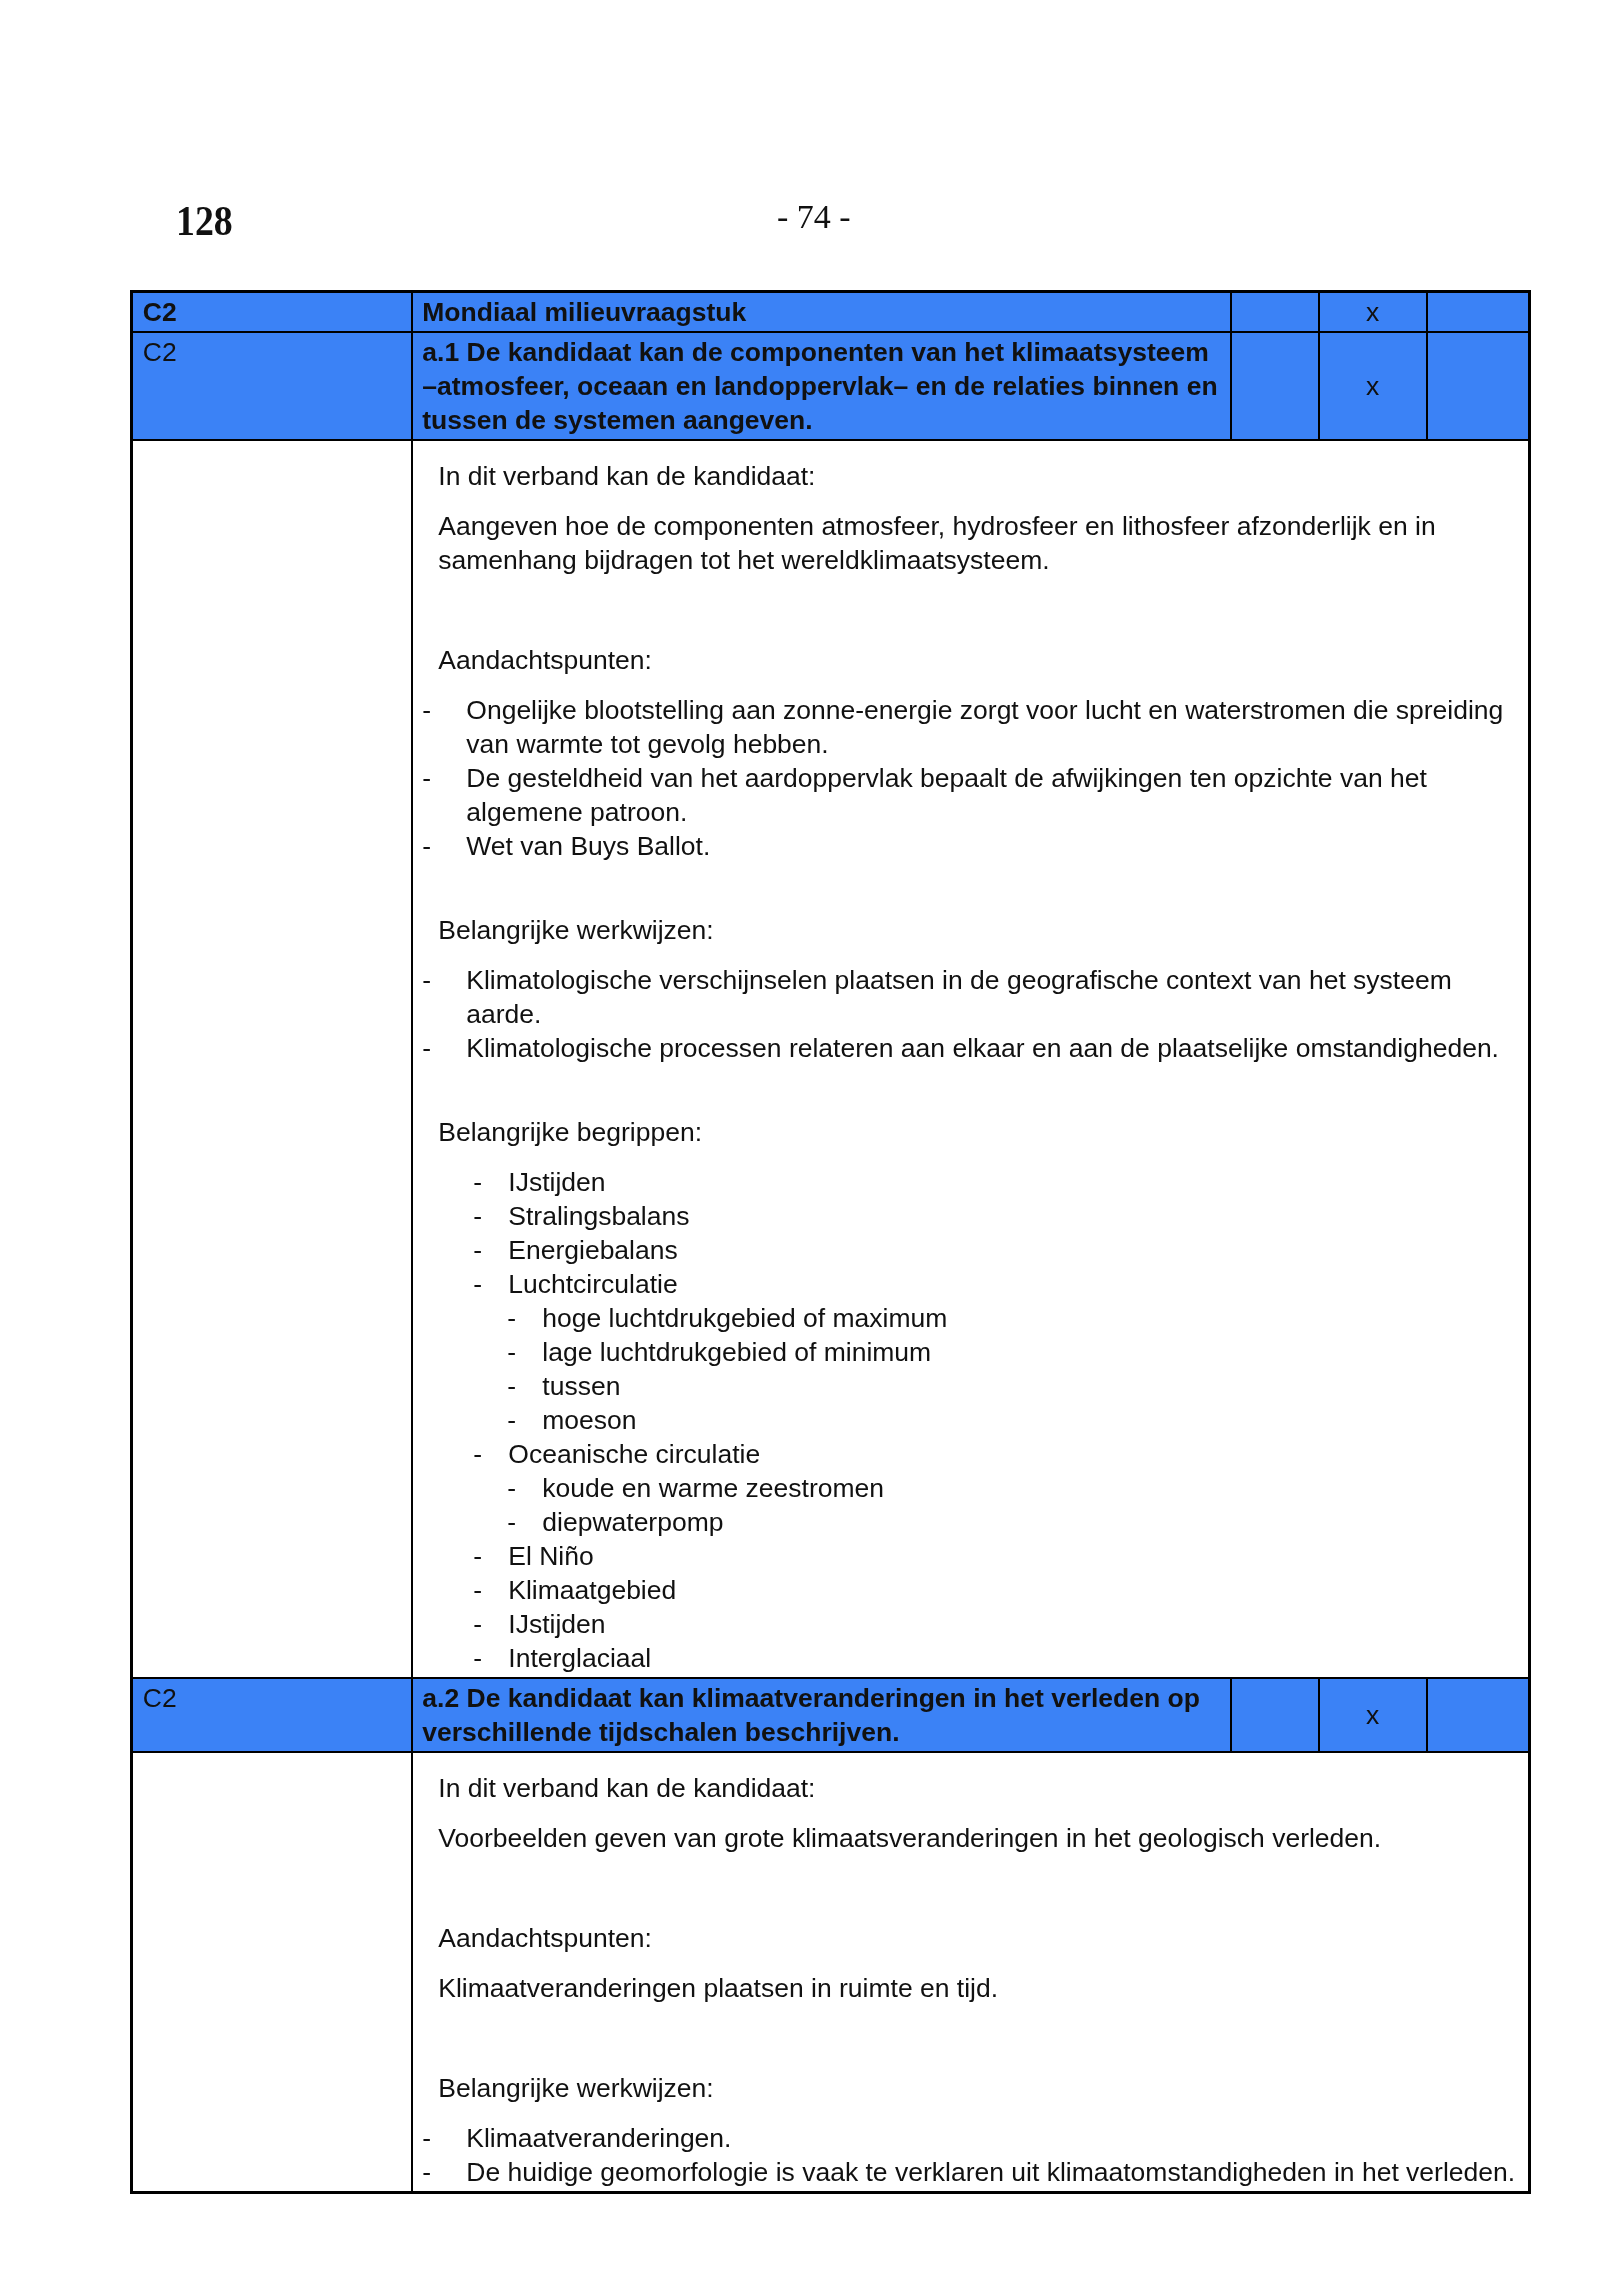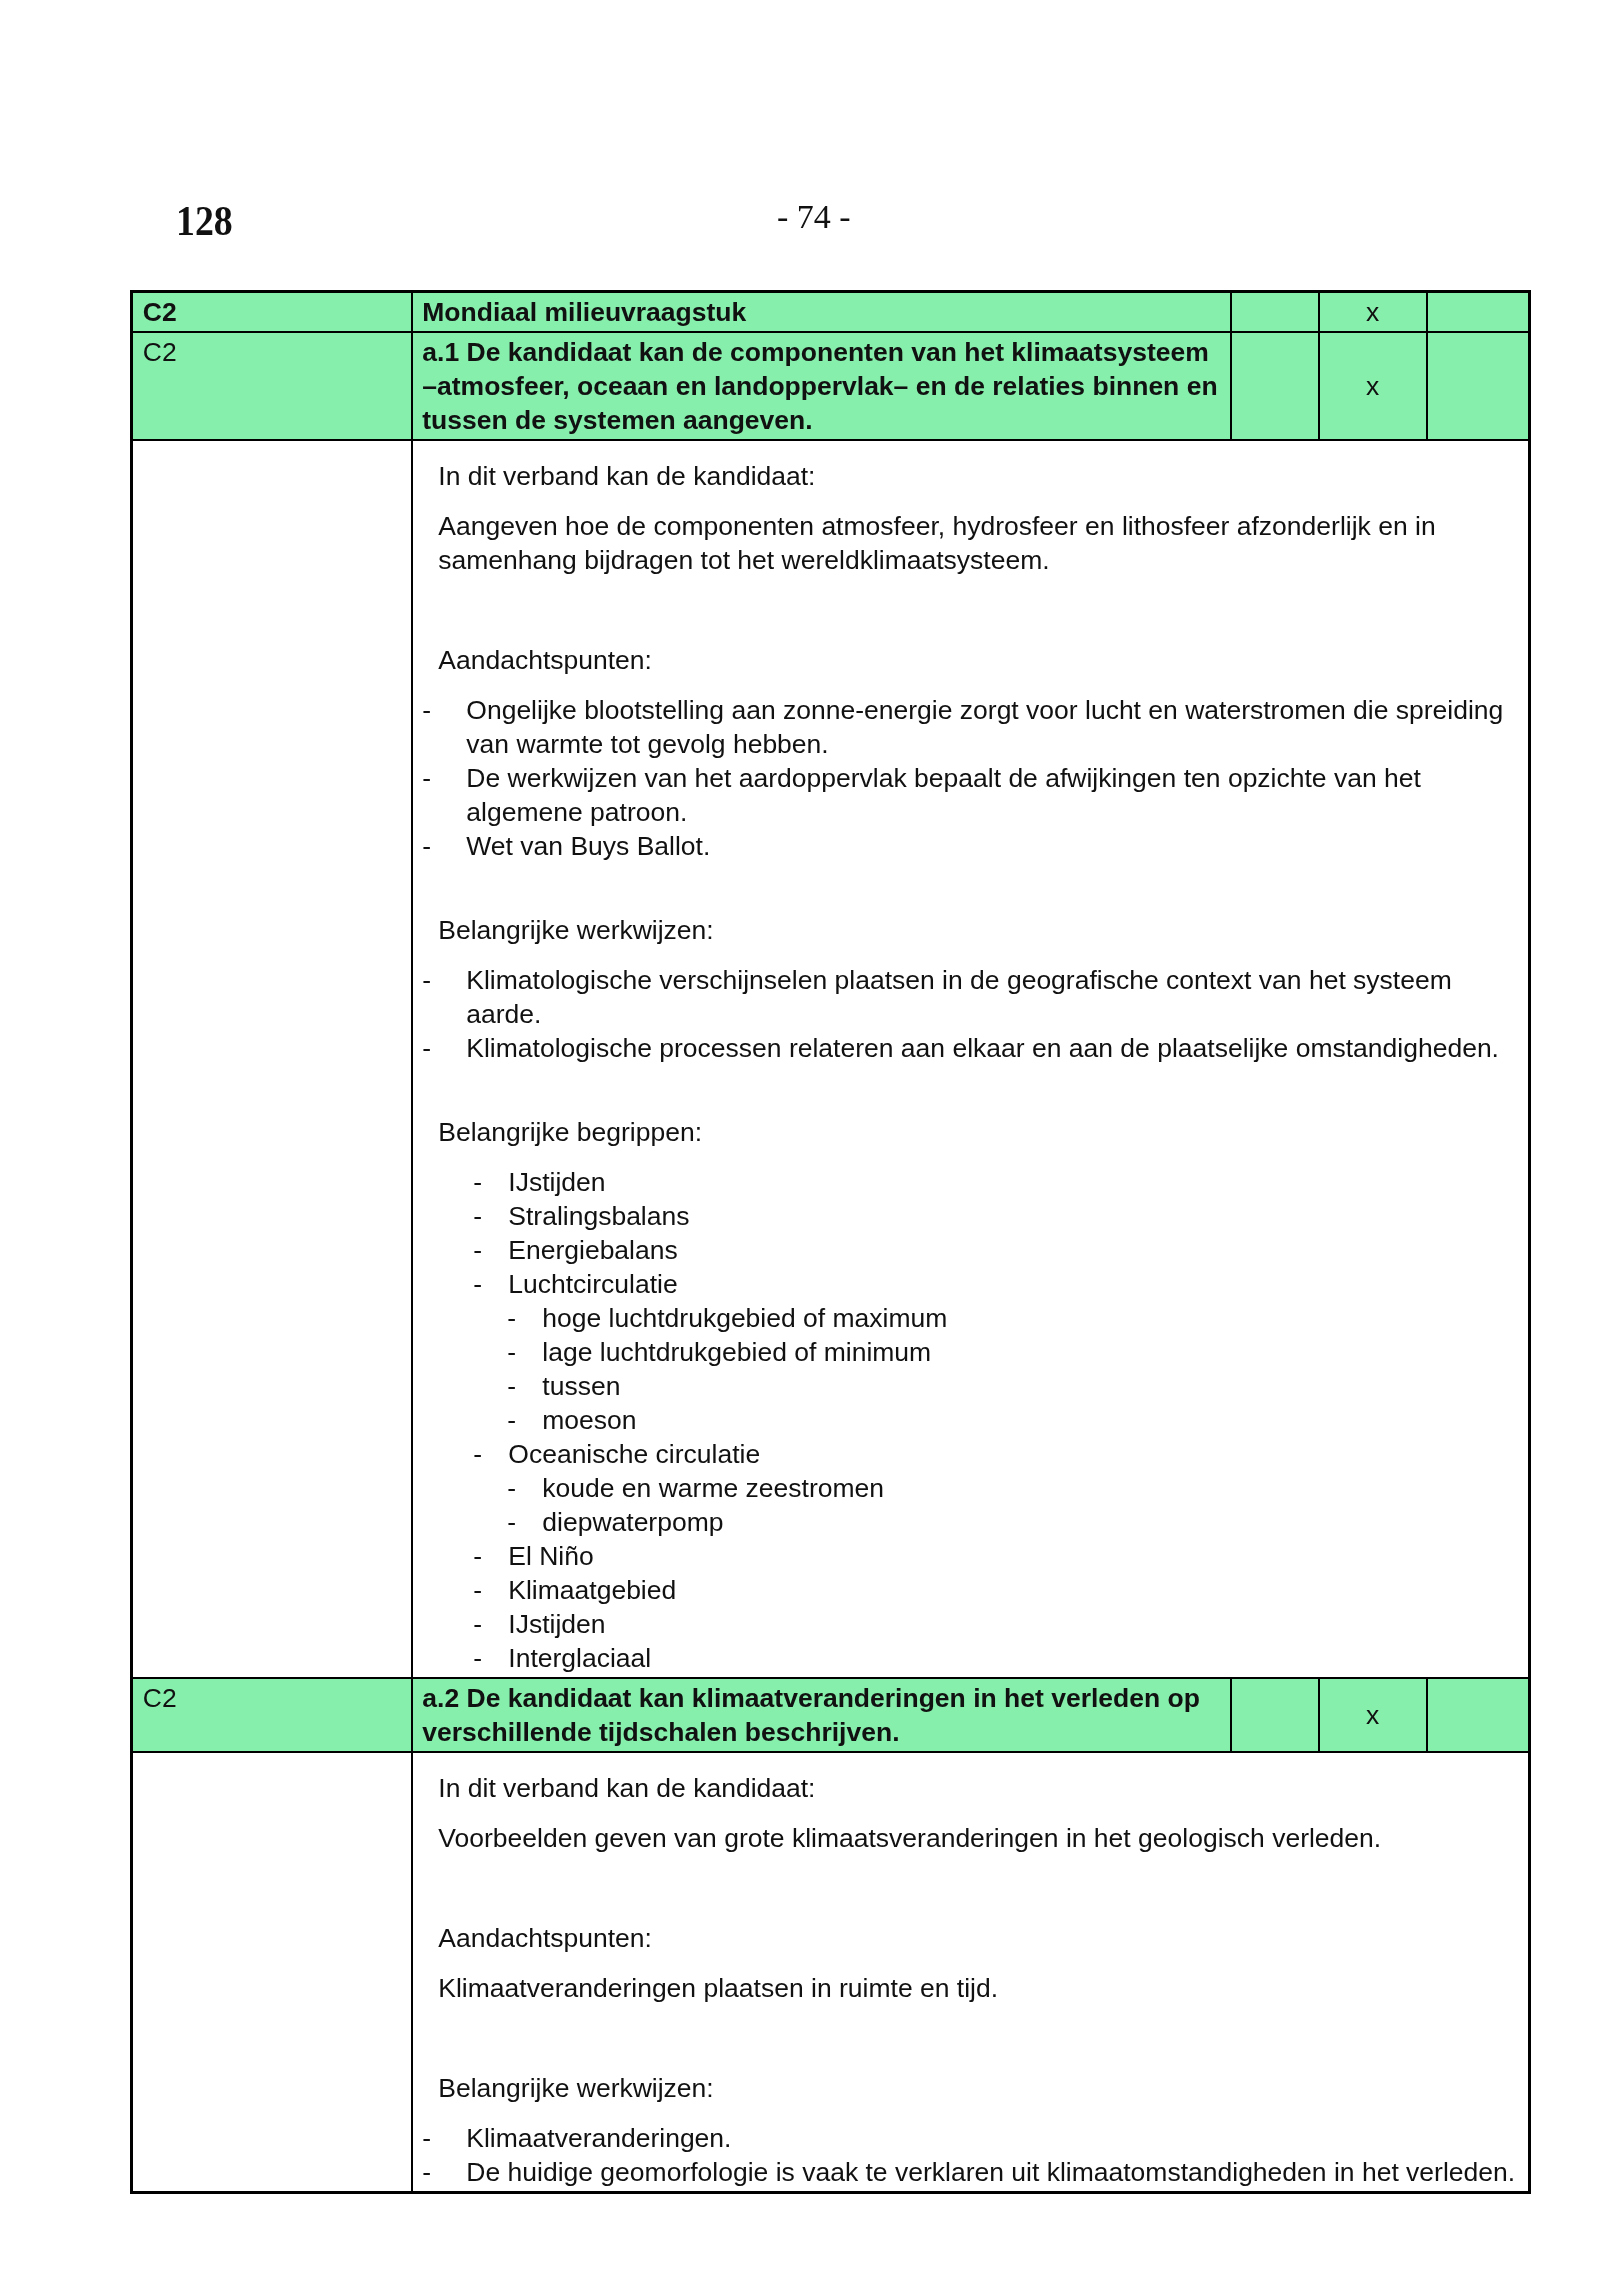--- a/index.html
+++ b/index.html
@@ -18,21 +18,21 @@
   table.grid {
     position: absolute; left: 130px; top: 290px;
     width: 1399px; border-collapse: collapse; table-layout: fixed;
     font-family: "Liberation Sans", "DejaVu Sans", sans-serif;
     font-size: 26.5px; color: #111; line-height: 34px;
     border: 3.9px solid #000;
   }
   table.grid td {
     border: 2.9px solid #000; vertical-align: top; padding: 2px 9.8px;
   }
-  .grey td { background: #86efac; }
+  .grey td { background: #3b82f6; }
   .hdr-title { height: 98px; font-weight: normal; }
   .hdr-col { text-align: center; font-weight: bold; line-height: 34px; padding: 3.9px 3.9px; }
   .center-mid { text-align: center; vertical-align: middle !important; }
   .bold { font-weight: bold; }
   .content p { margin: 16px; }
   .content .gap { height: 34px; }
   .li { position: relative; padding-left: 44px; }
   .li .dash { position: absolute; left: 0; }
   .li2 { position: relative; padding-left: 86px; }
   .li2 .dash { position: absolute; left: 51px; }
@@ -74,21 +74,21 @@
   </tr>
 
   <tr>
     <td></td>
     <td colspan="4" class="content">
       <p>In dit verband kan de kandidaat:</p>
       <p>Aangeven hoe de componenten atmosfeer, hydrosfeer en lithosfeer afzonderlijk en in samenhang bijdragen tot het wereldklimaatsysteem.</p>
       <div class="gap"></div>
       <p>Aandachtspunten:</p>
       <div class="li"><span class="dash">-</span><span>Ongelijke blootstelling aan zonne-energie zorgt voor lucht en waterstromen die spreiding van warmte tot gevolg hebben.</span></div>
-      <div class="li"><span class="dash">-</span><span>De werkwijzen van het aardoppervlak bepaalt de afwijkingen ten opzichte van het algemene patroon.</span></div>
+      <div class="li"><span class="dash">-</span><span>De gesteldheid van het aardoppervlak bepaalt de afwijkingen ten opzichte van het algemene patroon.</span></div>
       <div class="li"><span class="dash">-</span><span>Wet van Buys Ballot.</span></div>
       <div class="gap"></div>
       <p>Belangrijke werkwijzen:</p>
       <div class="li"><span class="dash">-</span><span>Klimatologische verschijnselen plaatsen in de geografische context van het systeem aarde.</span></div>
       <div class="li"><span class="dash">-</span><span>Klimatologische processen relateren aan elkaar en aan de plaatselijke omstandigheden.</span></div>
       <div class="gap"></div>
       <p>Belangrijke begrippen:</p>
       <div class="li2"><span class="dash">-</span><span>IJstijden</span></div>
       <div class="li2"><span class="dash">-</span><span>Stralingsbalans</span></div>
       <div class="li2"><span class="dash">-</span><span>Energiebalans</span></div>

